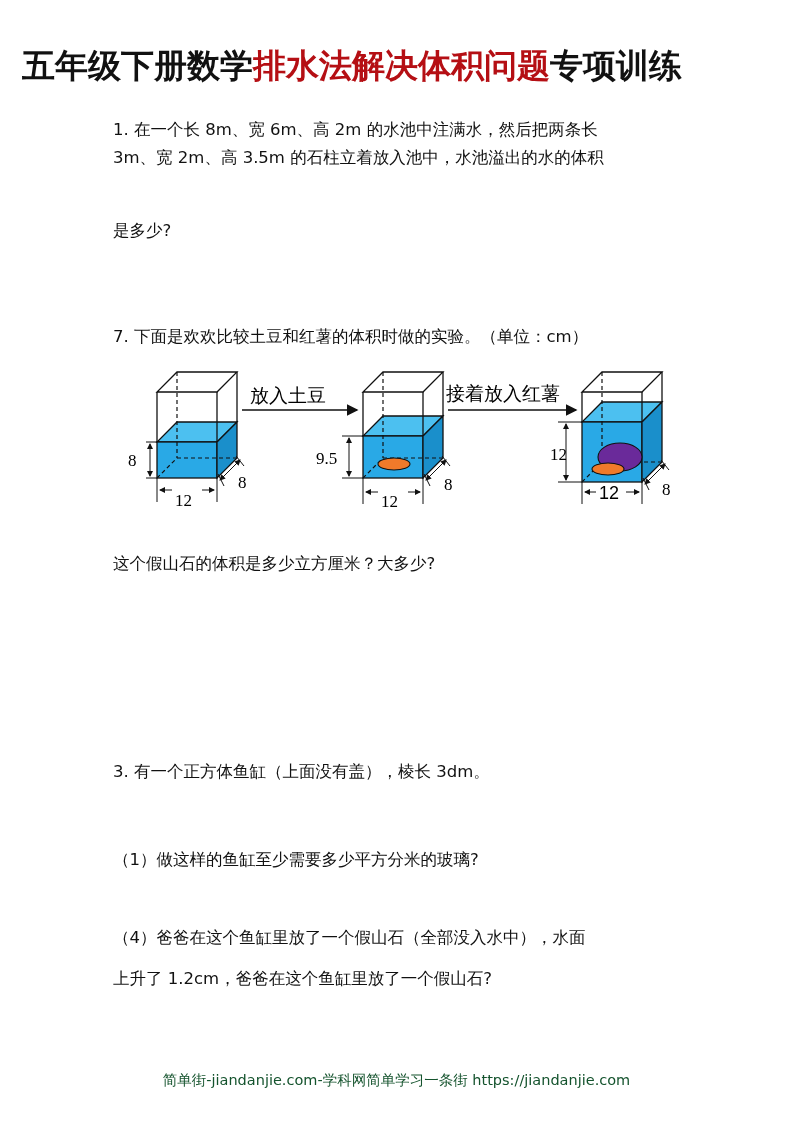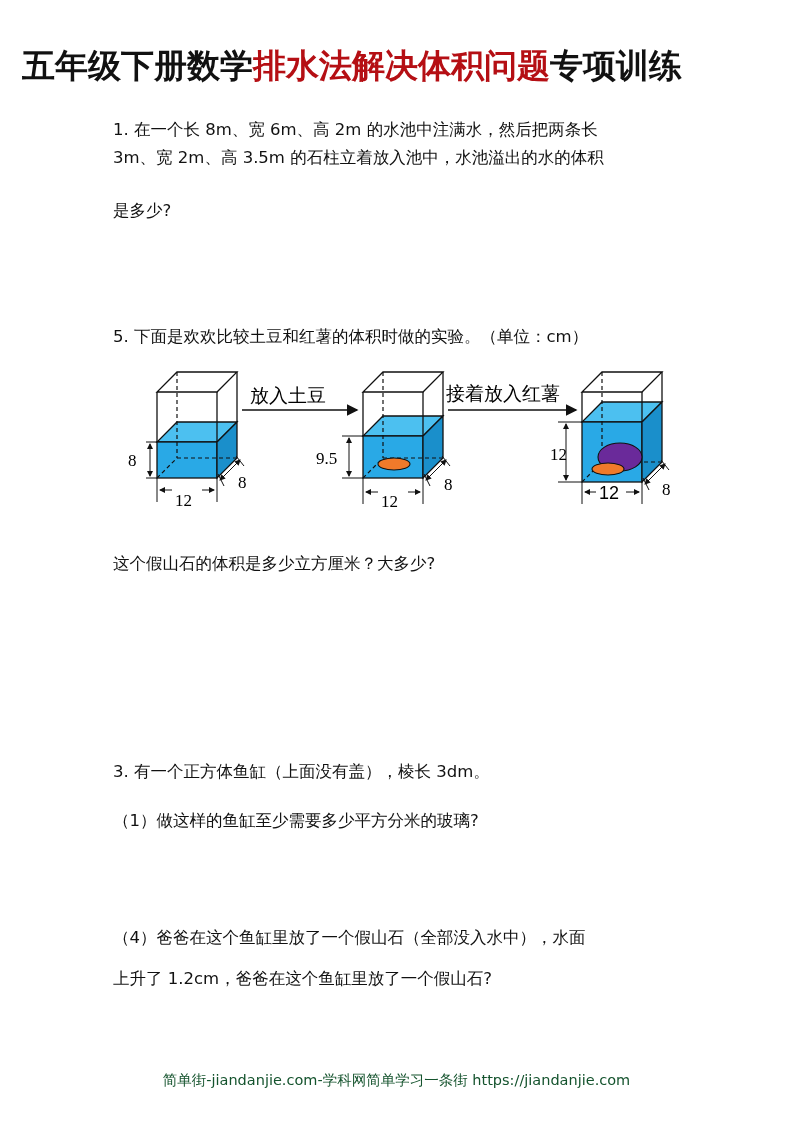--- a/index.html
+++ b/index.html
@@ -18,23 +18,23 @@
 </style>
 </head>
 <body>
 
 <div class="title">
   <span class="black">五年级下册数学</span><span class="red">排水法解决体积问题</span><span class="black">专项训练</span>
 </div>
 
 <div class="line" style="top:119px">1. 在一个长 8m、宽 6m、高 2m 的水池中注满水，然后把两条长</div>
 <div class="line" style="top:147px">3m、宽 2m、高 3.5m 的石柱立着放入池中，水池溢出的水的体积</div>
-<div class="line" style="top:200px">是多少?</div>
+<div class="line" style="top:220px">是多少?</div>
 
-<div class="line" style="top:326px">5.  下面是欢欢比较土豆和红薯的体积时做的实验。（单位：cm）</div>
+<div class="line" style="top:326px">7.  下面是欢欢比较土豆和红薯的体积时做的实验。（单位：cm）</div>
 
 <div class="figure">
   <svg width="570" height="160" viewBox="0 0 570 160">
     <defs>
       <marker id="ah" markerWidth="8" markerHeight="8" refX="7" refY="4" orient="auto">
         <path d="M0,0 L8,4 L0,8 z" fill="#111"></path>
       </marker>
       <marker id="ahs" markerWidth="6" markerHeight="6" refX="5" refY="3" orient="auto">
         <path d="M0,0 L6,3 L0,6 z" fill="#111"></path>
       </marker>
@@ -131,17 +131,17 @@
     </g>
     <text x="430" y="98" font-size="17" font-family="Liberation Serif, serif">12</text>
     <text x="479" y="137" font-size="18" font-family="Liberation Sans, sans-serif">12</text>
     <text x="542" y="133" font-size="17" font-family="Liberation Serif, serif">8</text>
   </svg>
 </div>
 
 <div class="line" style="top:553px">这个假山石的体积是多少立方厘米？大多少?</div>
 
 <div class="line" style="top:761px">3.  有一个正方体鱼缸（上面没有盖），棱长 3dm。</div>
-<div class="line" style="top:810px; left:113px">（1）做这样的鱼缸至少需要多少平方分米的玻璃?</div>
+<div class="line" style="top:849px; left:113px">（1）做这样的鱼缸至少需要多少平方分米的玻璃?</div>
 <div class="line" style="top:927px; left:113px">（4）爸爸在这个鱼缸里放了一个假山石（全部没入水中），水面</div>
 <div class="line" style="top:968px">上升了 1.2cm，爸爸在这个鱼缸里放了一个假山石?</div>
 
 <div class="footer">简单街-jiandanjie.com-学科网简单学习一条街 https://jiandanjie.com</div>
 
 </body></html>

